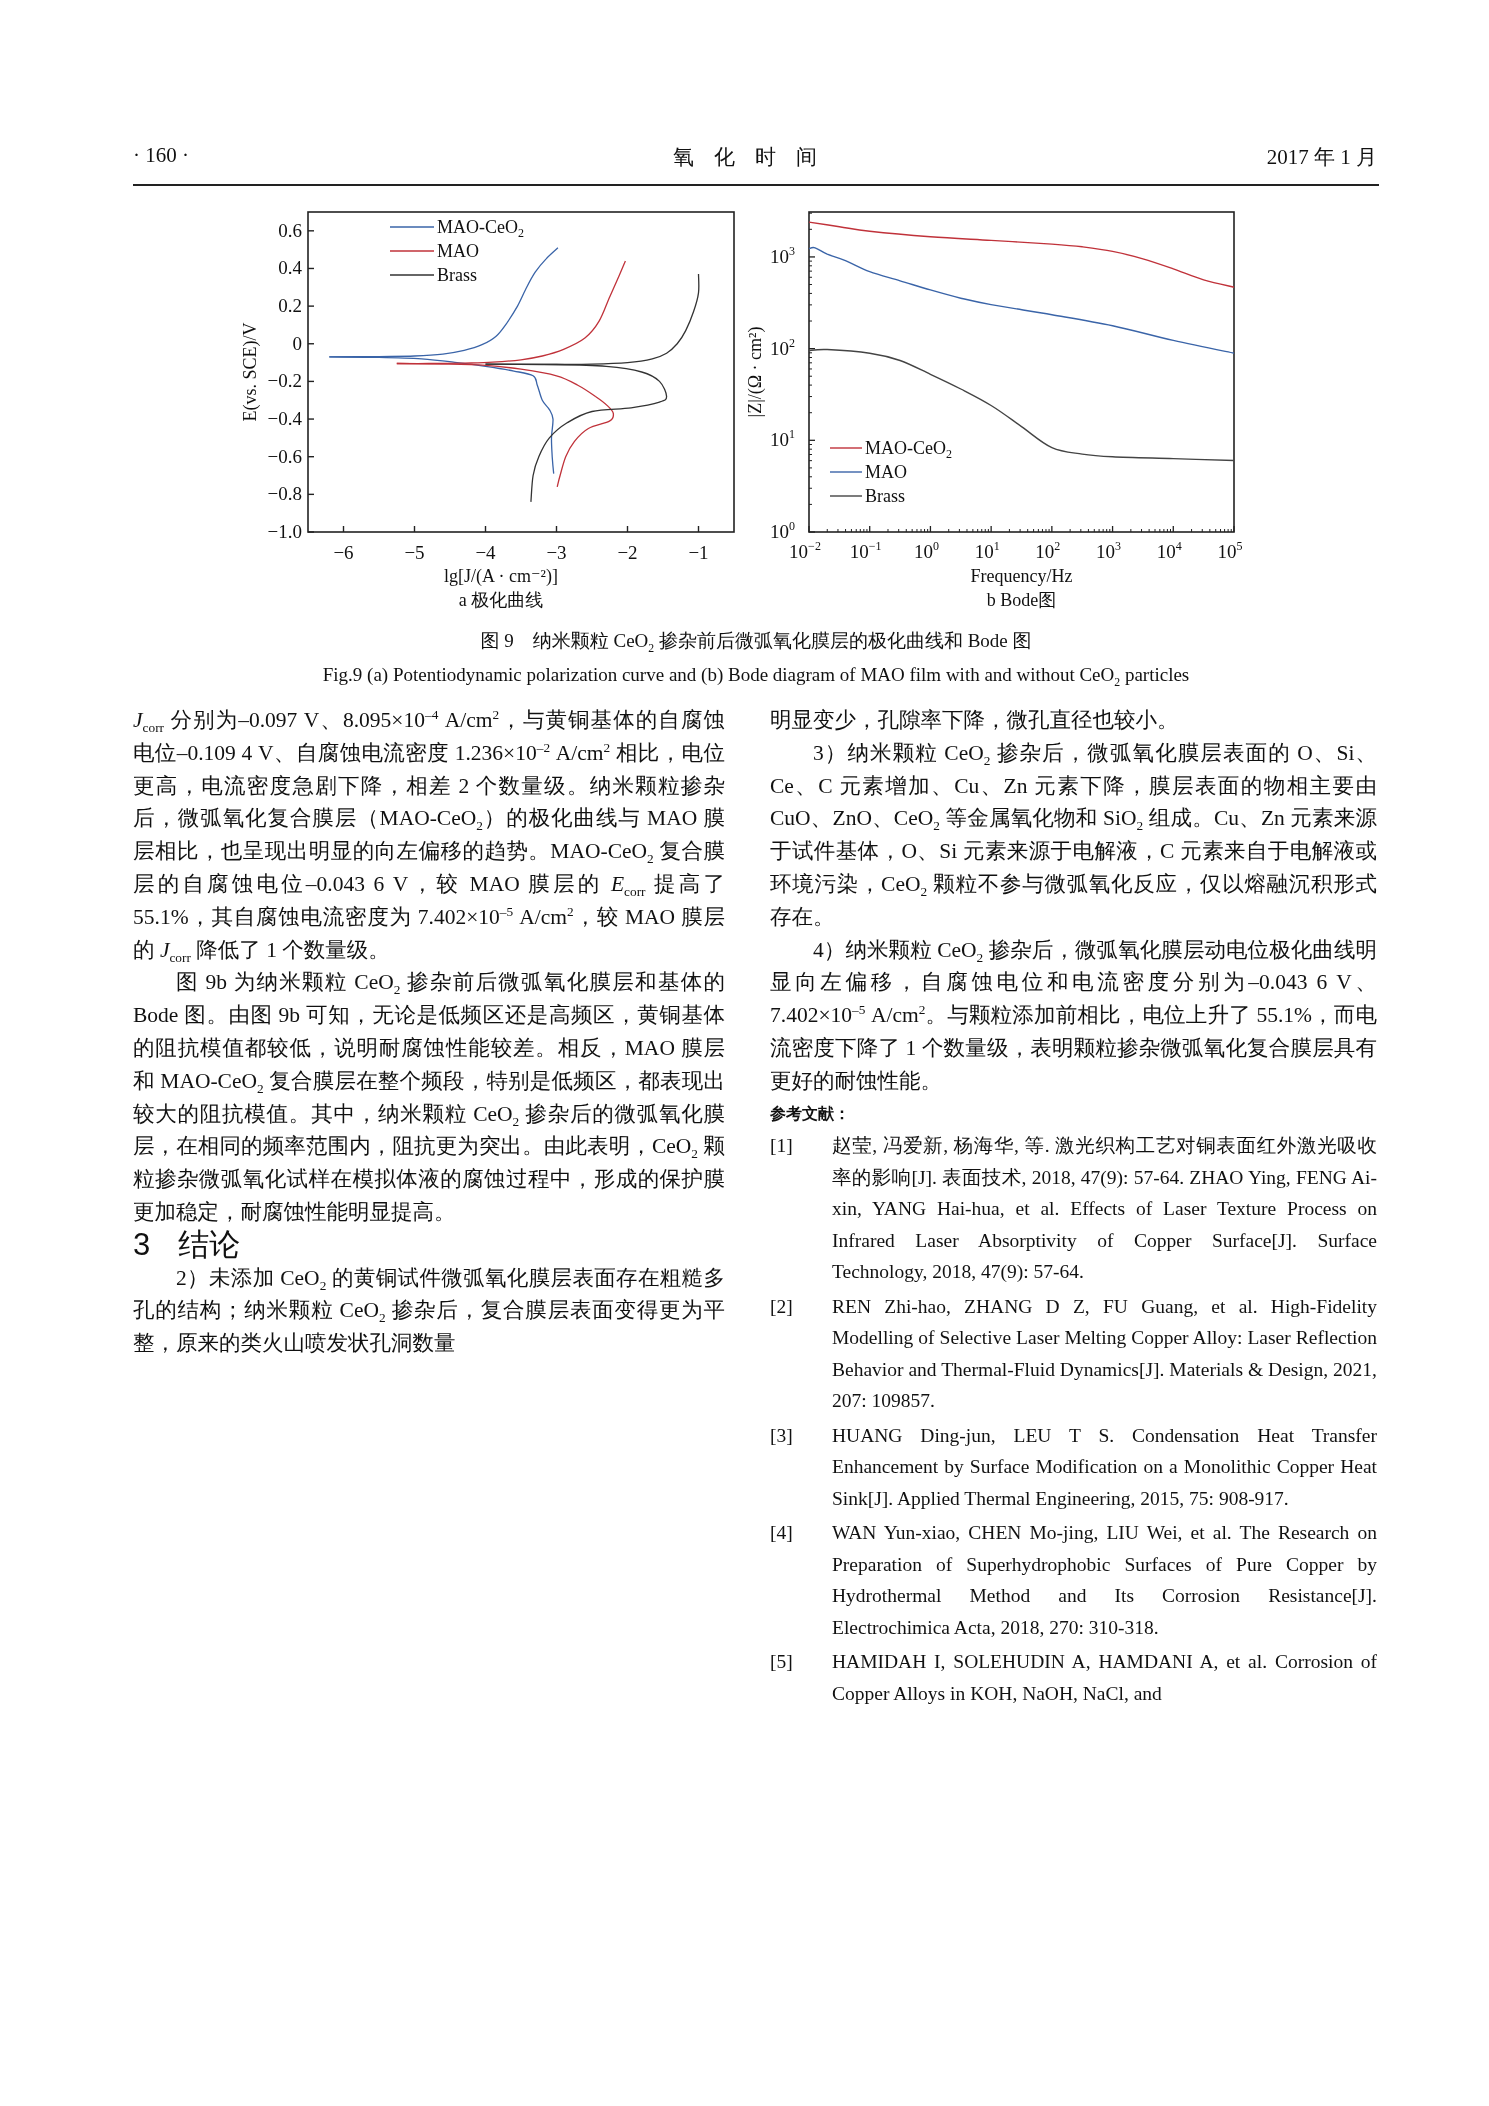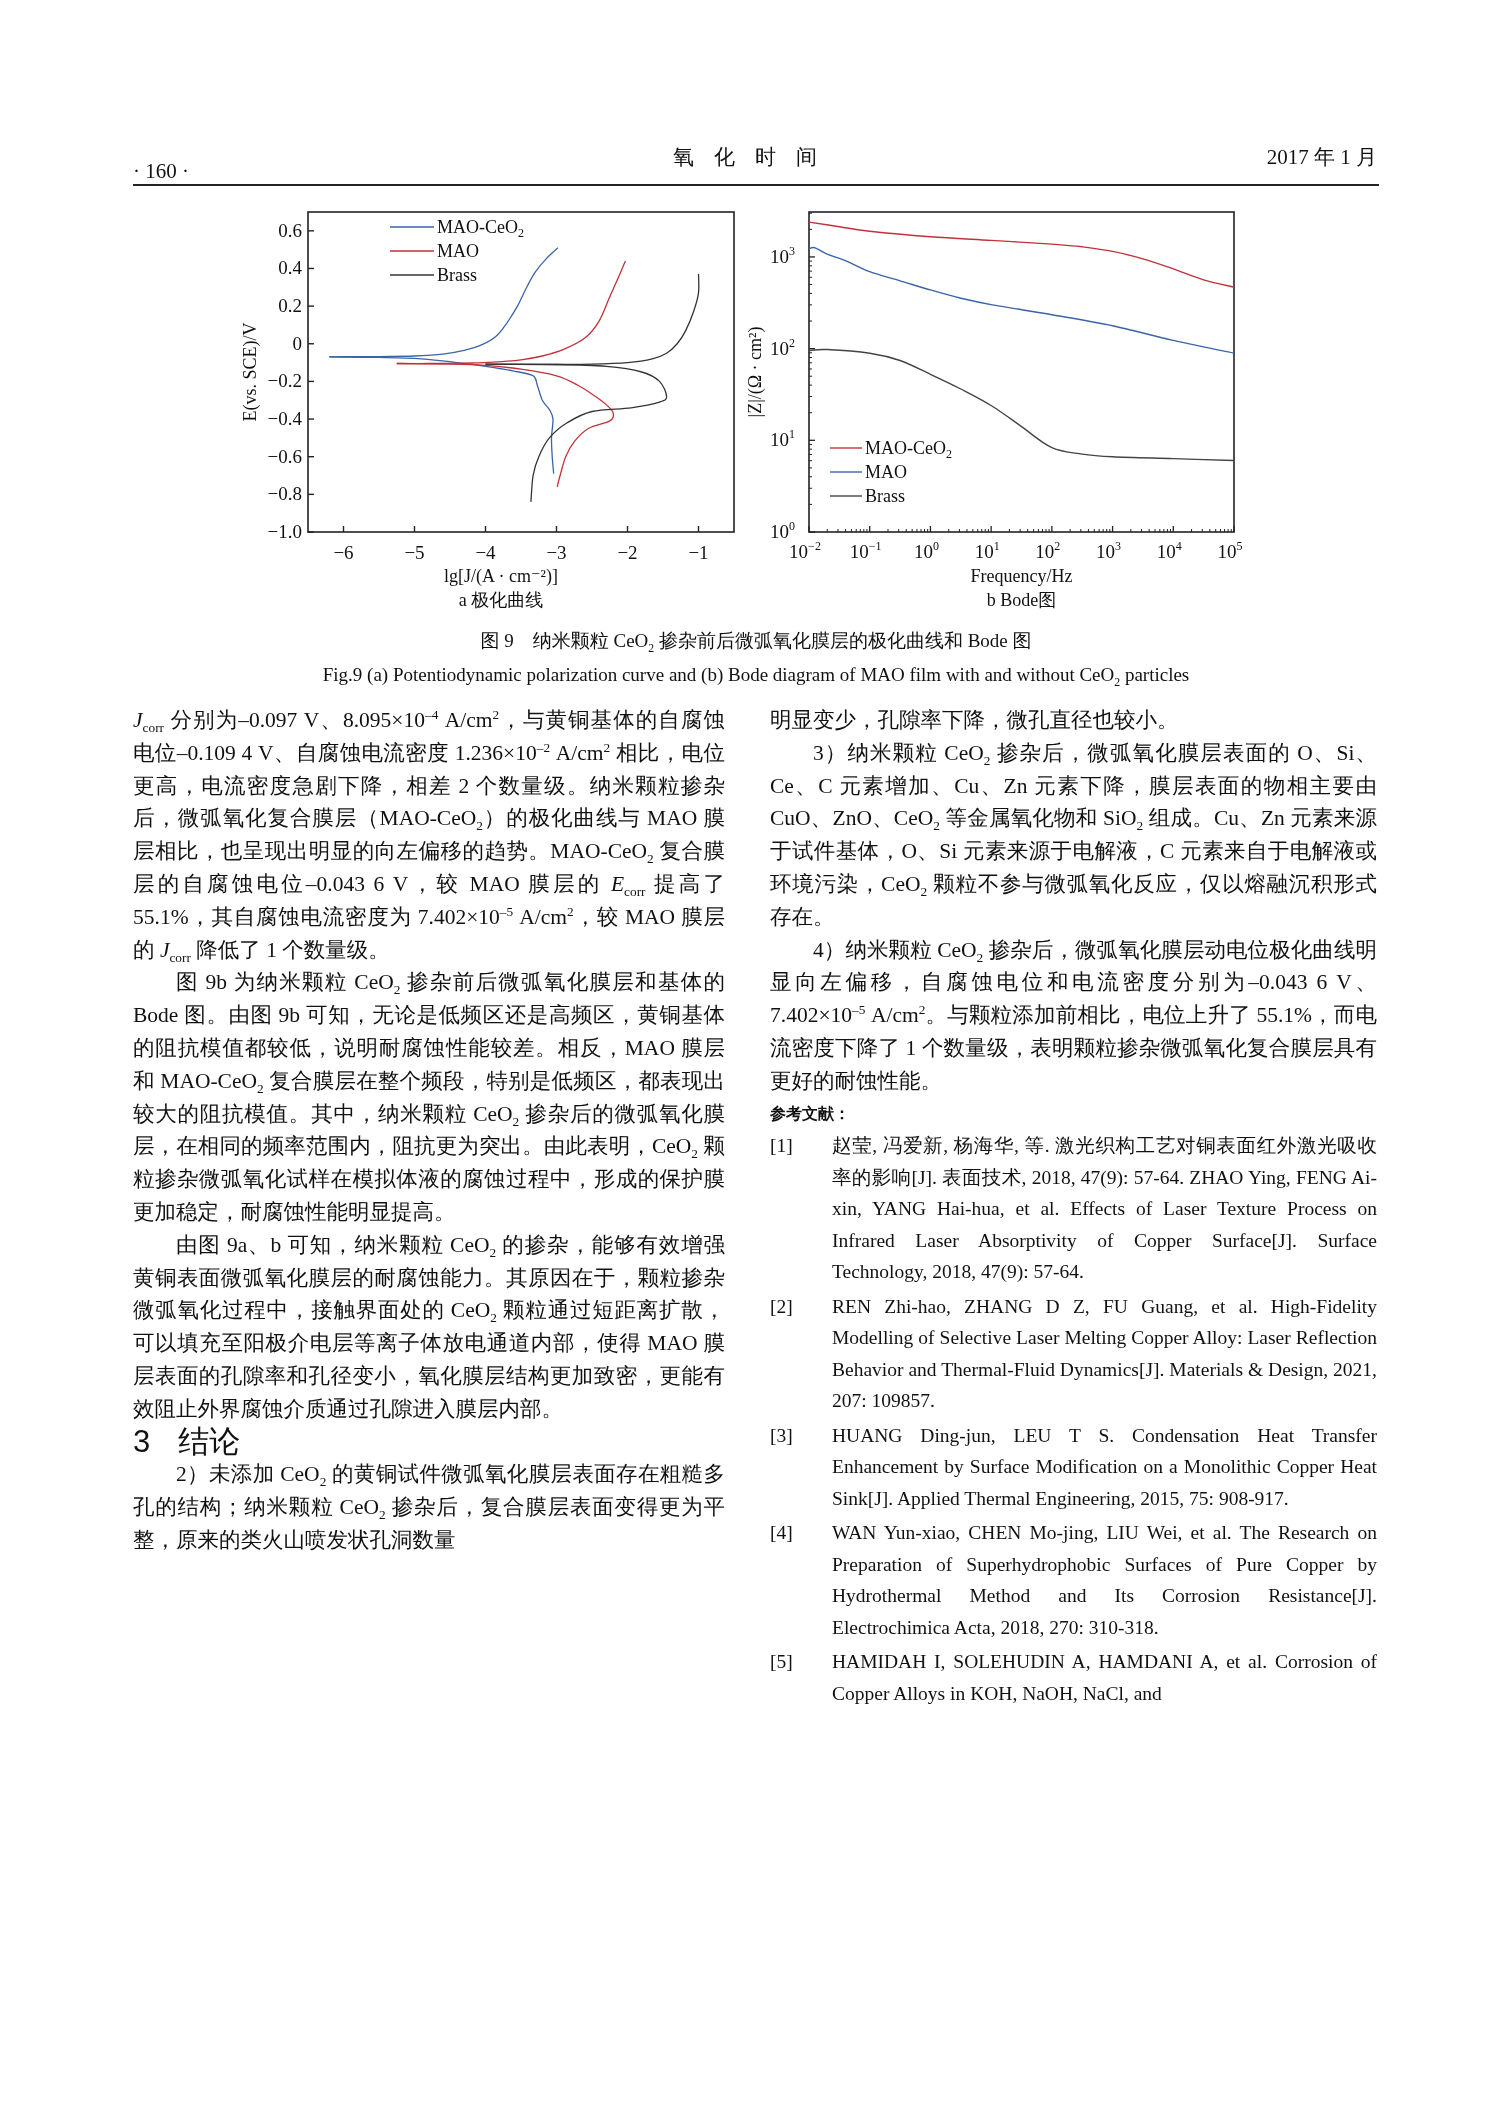--- a/index.html
+++ b/index.html
@@ -1,20 +1,20 @@
 <!DOCTYPE html>
 <html><head>
 <meta charset="utf-8">
 <style>
   html, body { margin: 0; padding: 0; background: #ffffff; }
   body { width: 1489px; height: 2106px; position: relative; overflow: hidden;
          font-family: "Liberation Serif", "DejaVu Serif", serif; color: #111; }
   .header { position: absolute; left: 133px; top: 143px; width: 1244px; height: 28px;
             font-size: 21px; }
-  .header .pg { position: absolute; left: 0; top: 16px; }
+  .header .pg { position: absolute; left: 0; top: 0; }
   .header .jn { position: absolute; left: 0; right: 0; top: 0; text-align: center; letter-spacing: 20px; }
   .header .dt { position: absolute; right: 0; top: 0; }
   .rule { position: absolute; left: 133px; top: 184px; width: 1246px; height: 2px; background: #222; }
 
   svg.chart { position: absolute; top: 195px; overflow: visible; }
   svg text { font-family: "Liberation Serif", "DejaVu Serif", serif; fill: #111; }
 
   .caption { position: absolute; left: 133px; width: 1246px; text-align: center; font-size: 19px; }
   .cap-zh { top: 628px; }
   .cap-en { top: 664px; }
@@ -217,21 +217,20 @@
 <div class="caption cap-zh">
   <span>图 9　纳米颗粒 CeO</span><sub>2</sub><span> 掺杂前后微弧氧化膜层的极化曲线和 Bode 图</span>
 </div>
 <div class="caption cap-en">
   <span>Fig.9 (a) Potentiodynamic polarization curve and (b) Bode diagram of MAO film with and without CeO</span><sub>2</sub><span> particles</span>
 </div>
 
 <div class="col left">
   <p class="noind"><i>J</i><sub>corr</sub> 分别为–0.097 V、8.095×10<sup>–4</sup> A/cm<sup>2</sup>，与黄铜基体的自腐蚀电位–0.109 4 V、自腐蚀电流密度 1.236×10<sup>–2</sup> A/cm<sup>2</sup> 相比，电位更高，电流密度急剧下降，相差 2 个数量级。纳米颗粒掺杂后，微弧氧化复合膜层（MAO-CeO<sub>2</sub>）的极化曲线与 MAO 膜层相比，也呈现出明显的向左偏移的趋势。MAO-CeO<sub>2</sub> 复合膜层的自腐蚀电位–0.043 6 V，较 MAO 膜层的 <i>E</i><sub>corr</sub> 提高了 55.1%，其自腐蚀电流密度为 7.402×10<sup>–5</sup> A/cm<sup>2</sup>，较 MAO 膜层的 <i>J</i><sub>corr</sub> 降低了 1 个数量级。</p>
   <p>图 9b 为纳米颗粒 CeO<sub>2</sub> 掺杂前后微弧氧化膜层和基体的 Bode 图。由图 9b 可知，无论是低频区还是高频区，黄铜基体的阻抗模值都较低，说明耐腐蚀性能较差。相反，MAO 膜层和 MAO-CeO<sub>2</sub> 复合膜层在整个频段，特别是低频区，都表现出较大的阻抗模值。其中，纳米颗粒 CeO<sub>2</sub> 掺杂后的微弧氧化膜层，在相同的频率范围内，阻抗更为突出。由此表明，CeO<sub>2</sub> 颗粒掺杂微弧氧化试样在模拟体液的腐蚀过程中，形成的保护膜更加稳定，耐腐蚀性能明显提高。</p>
-  <p>由图 9a、b 可知，纳米颗粒 CeO<sub>2</sub> 的掺杂，能够有效增强黄铜表面微弧氧化膜层的耐腐蚀能力。其原因在于，颗粒掺杂微弧氧化过程中，接触界面处的 CeO<sub>2</sub> 颗粒通过短距离扩散，可以填充至阳极介电层等离子体放电通道内部，使得 MAO 膜层表面的孔隙率和孔径变小，氧化膜层结构更加致密，更能有效阻止外界腐蚀介质通过孔隙进入膜层内部。</p>
   <p class="sec"><span class="num">3</span><span>结论</span></p>
   <p>2）未添加 CeO<sub>2</sub> 的黄铜试件微弧氧化膜层表面存在粗糙多孔的结构；纳米颗粒 CeO<sub>2</sub> 掺杂后，复合膜层表面变得更为平整，原来的类火山喷发状孔洞数量</p>
 </div>
 
 <div class="col right">
   <p class="noind">明显变少，孔隙率下降，微孔直径也较小。</p>
   <p>3）纳米颗粒 CeO<sub>2</sub> 掺杂后，微弧氧化膜层表面的 O、Si、Ce、C 元素增加、Cu、Zn 元素下降，膜层表面的物相主要由 CuO、ZnO、CeO<sub>2</sub> 等金属氧化物和 SiO<sub>2</sub> 组成。Cu、Zn 元素来源于试件基体，O、Si 元素来源于电解液，C 元素来自于电解液或环境污染，CeO<sub>2</sub> 颗粒不参与微弧氧化反应，仅以熔融沉积形式存在。</p>
   <p>4）纳米颗粒 CeO<sub>2</sub> 掺杂后，微弧氧化膜层动电位极化曲线明显向左偏移，自腐蚀电位和电流密度分别为–0.043 6 V、7.402×10<sup>–5</sup> A/cm<sup>2</sup>。与颗粒添加前相比，电位上升了 55.1%，而电流密度下降了 1 个数量级，表明颗粒掺杂微弧氧化复合膜层具有更好的耐蚀性能。</p>
   <p class="refh">参考文献：</p>
   <div class="refs" id="refs">

